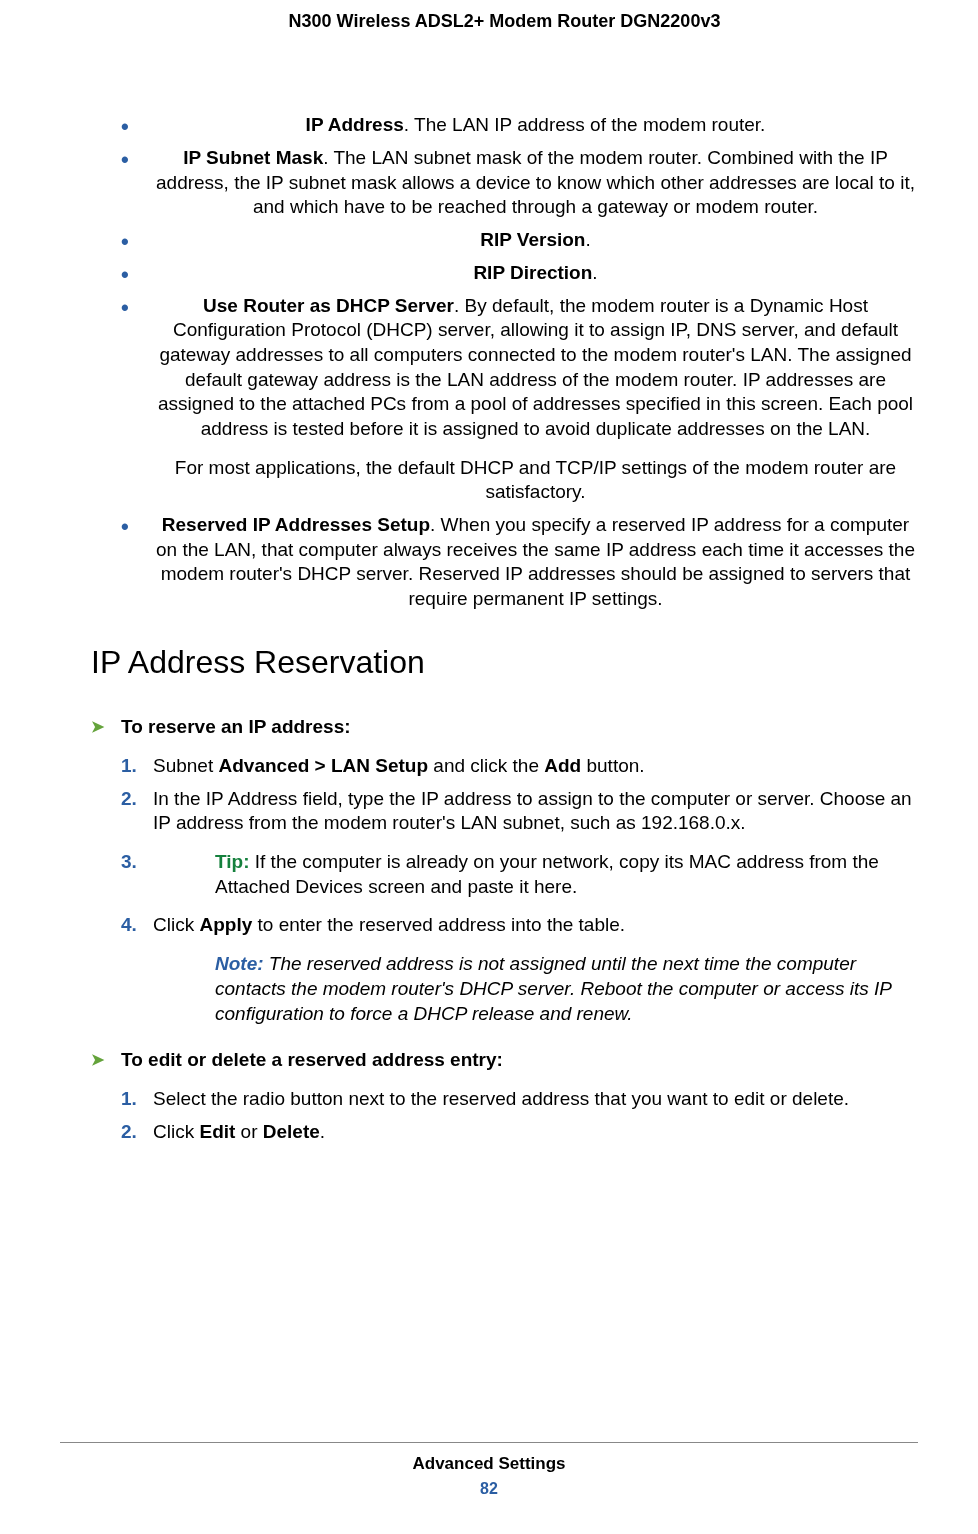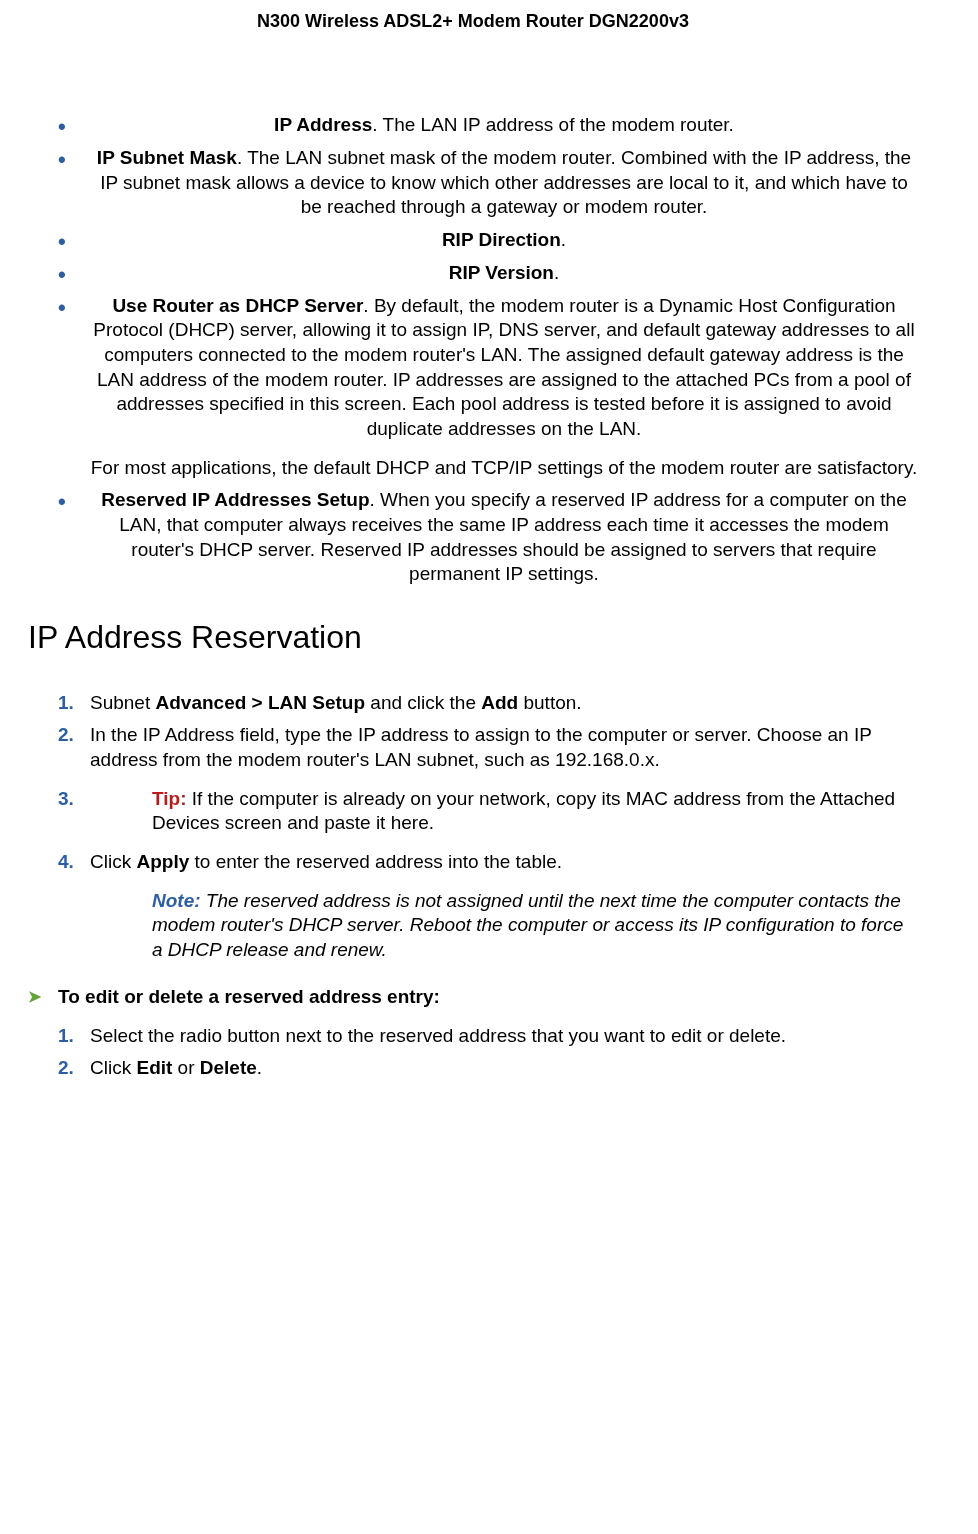--- a/index.html
+++ b/index.html
@@ -5,21 +5,21 @@
   body {
     font-family: Arial, Helvetica, sans-serif;
     font-size: 19px;
     line-height: 1.3;
     color: #000;
     margin: 0;
     padding: 0;
     width: 978px;
   }
   .page {
-    padding: 10px 60px 20px 28px;
+    padding: 10px 60px 20px 91px;
     position: relative;
     min-height: 1480px;
   }
   .header {
     text-align: center;
     font-weight: bold;
     font-size: 18px;
     margin-bottom: 80px;
   }
   ul.bullets {
@@ -83,21 +83,21 @@
     position: absolute;
     left: 0;
     color: #2b5ea3;
     font-weight: bold;
   }
   .tip {
     margin: 14px 0 14px 62px;
     padding-left: 0;
   }
   .tip-label {
-    color: #b91c1c;
+    color: #15803d;
     font-weight: bold;
   }
   .note {
     margin: 14px 0 22px 62px;
     font-style: italic;
   }
   .note-label {
     color: #2b5ea3;
     font-weight: bold;
   }
@@ -123,36 +123,37 @@
   <div class="header">N300 Wireless ADSL2+ Modem Router DGN2200v3</div>
 
   <ul class="bullets">
     <li>
       <strong>IP Address</strong><span>. The LAN IP address of the modem router.</span>
     </li>
     <li>
       <strong>IP Subnet Mask</strong><span>. The LAN subnet mask of the modem router. Combined with the IP address, the IP subnet mask allows a device to know which other addresses are local to it, and which have to be reached through a gateway or modem router.</span>
     </li>
     <li>
-      <strong>RIP Direction</strong><span>.</span>
+      <strong>RIP Version</strong><span>.</span>
     </li>
     <li>
-      <strong>RIP Version</strong><span>.</span>
+      <strong>RIP Direction</strong><span>.</span>
     </li>
     <li>
       <strong>Use Router as DHCP Server</strong><span>. By default, the modem router is a Dynamic Host Configuration Protocol (DHCP) server, allowing it to assign IP, DNS server, and default gateway addresses to all computers connected to the modem router's LAN. The assigned default gateway address is the LAN address of the modem router. IP addresses are assigned to the attached PCs from a pool of addresses specified in this screen. Each pool address is tested before it is assigned to avoid duplicate addresses on the LAN.</span>
       <div class="para">For most applications, the default DHCP and TCP/IP settings of the modem router are satisfactory.</div>
     </li>
     <li>
       <strong>Reserved IP Addresses Setup</strong><span>. When you specify a reserved IP address for a computer on the LAN, that computer always receives the same IP address each time it accesses the modem router's DHCP server. Reserved IP addresses should be assigned to servers that require permanent IP settings.</span>
     </li>
   </ul>
 
   <h2 class="section">IP Address Reservation</h2>
 
+  <div class="proc">To reserve an IP address:</div>
 
   <ol class="steps">
     <li>
       <span>Subnet </span><strong>Advanced &gt; LAN Setup</strong><span> and click the </span><strong>Add</strong><span> button.</span>
     </li>
     <li>
       <span>In the IP Address field, type the IP address to assign to the computer or server. Choose an IP address from the modem router's LAN subnet, such as 192.168.0.x.</span>
     </li>
     <li>
       <div class="tip">
@@ -171,14 +172,18 @@
 
   <ol class="steps">
     <li>
       <span>Select the radio button next to the reserved address that you want to edit or delete.</span>
     </li>
     <li>
       <span>Click </span><strong>Edit</strong><span> or </span><strong>Delete</strong><span>.</span>
     </li>
   </ol>
 
+  <div class="footer">
+    <div class="footer-title">Advanced Settings</div>
+    <div class="footer-page">82</div>
+  </div>
 
 </div>
 
 </body></html>

